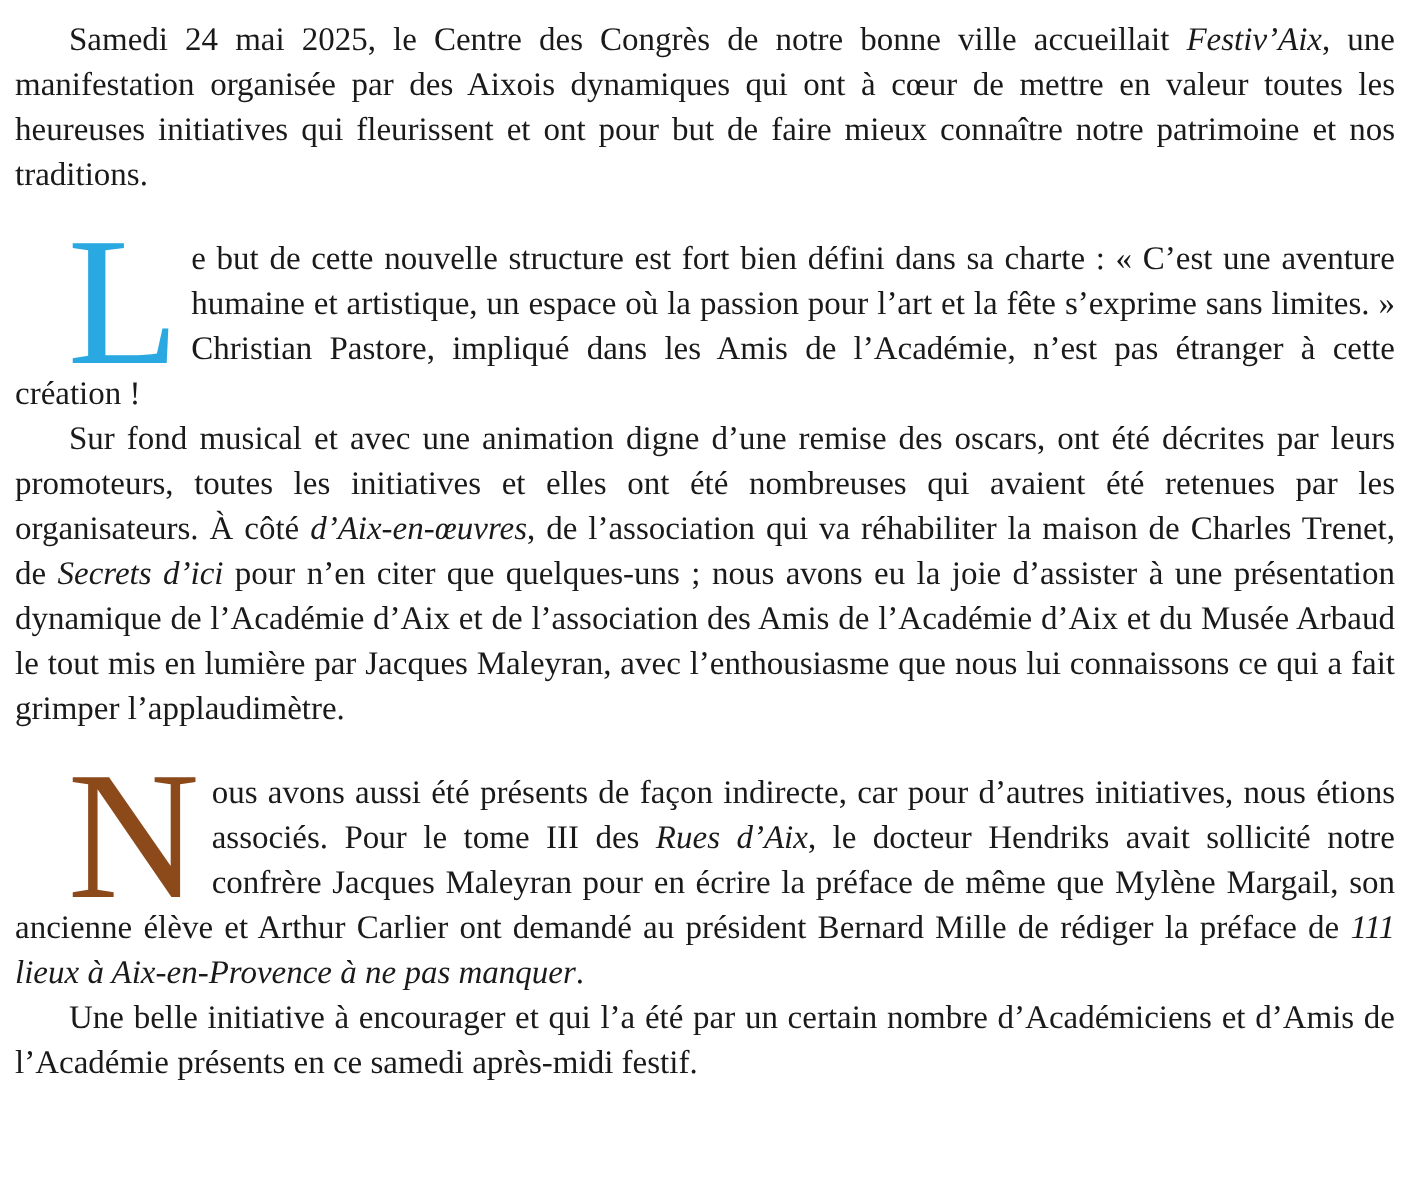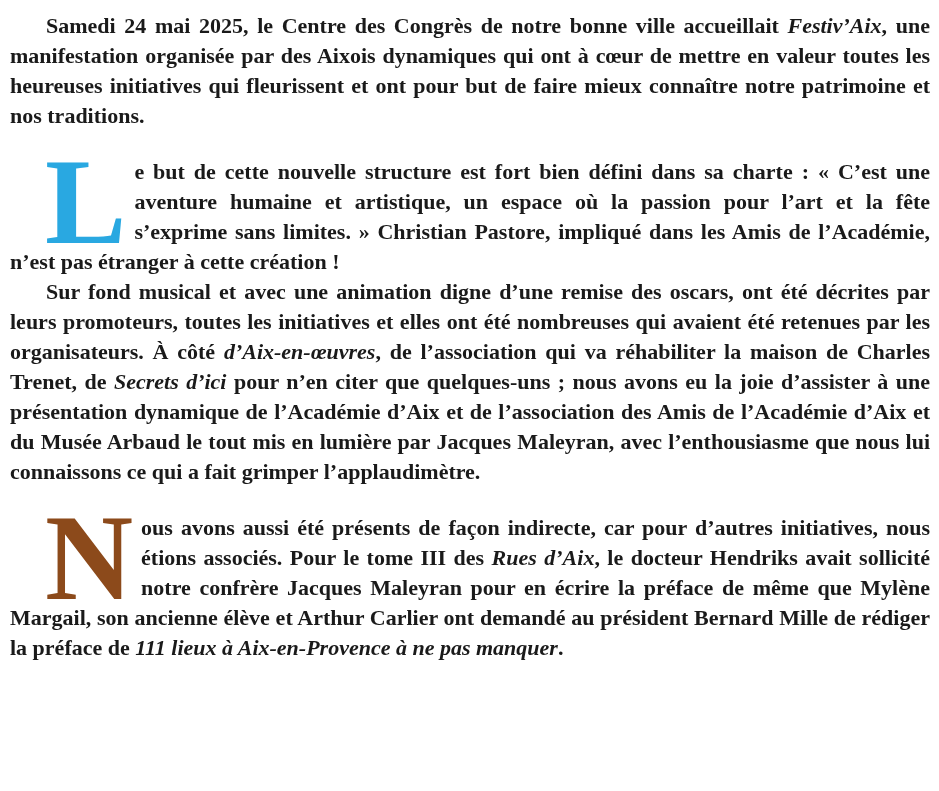--- a/index.html
+++ b/index.html
@@ -11,21 +11,20 @@
     width: 939px;
     height: 791px;
     overflow: hidden;
   }
   .page {
     box-sizing: border-box;
     width: 939px;
     height: 791px;
     padding: 11px 9px 17px 10px;
     background: #ffffff;
-    font-weight: bold;
   }
   .para {
     margin: 0;
     font-family: "Liberation Serif", "DejaVu Serif", serif;
     font-size: 22px;
     line-height: 30px;
     color: #1a1a1a;
     text-align: justify;
   }
   .indent-para {
@@ -48,14 +47,15 @@
 </style>
 </head>
 <body>
 
 <div class="page">
   <div id="doc-root" style="color: rgb(26, 26, 26);">
       <p class="para indent-para"><span>Samedi 24 mai 2025, le Centre des Congrès de notre bonne ville accueillait </span><em>Festiv’Aix</em><span>, une manifestation organisée par des Aixois dynamiques qui ont à cœur de mettre en valeur toutes les heureuses initiatives qui fleurissent et ont pour but de faire mieux connaître notre patrimoine et nos traditions.</span></p>
       <p class="para dropcap-para"><span class="dropcap" style="color: rgb(41, 168, 225);">L</span><span>e but de cette nouvelle structure est fort bien défini dans sa charte : « C’est une aventure humaine et artistique, un espace où la passion pour l’art et la fête s’exprime sans limites. » Christian Pastore, impliqué dans les Amis de l’Académie, n’est pas étranger à cette création !</span></p>
       <p class="para indent-para"><span>Sur fond musical et avec une animation digne d’une remise des oscars, ont été décrites par leurs promoteurs, toutes les initiatives et elles ont été nombreuses qui avaient été retenues par les organisateurs. À côté </span><em>d’Aix-en-œuvres</em><span>, de l’association qui va réhabiliter la maison de Charles Trenet, de </span><em>Secrets d’ici</em><span> pour n’en citer que quelques-uns ; nous avons eu la joie d’assister à une présentation dynamique de l’Académie d’Aix et de l’association des Amis de l’Académie d’Aix et du Musée Arbaud le tout mis en lumière par Jacques Maleyran, avec l’enthousiasme que nous lui connaissons ce qui a fait grimper l’applaudimètre.</span></p>
       <p class="para dropcap-para"><span class="dropcap" style="color: rgb(140, 74, 27);">N</span><span>ous avons aussi été présents de façon indirecte, car pour d’autres initiatives, nous étions associés. Pour le tome III des </span><em>Rues d’Aix</em><span>, le docteur Hendriks avait sollicité notre confrère Jacques Maleyran pour en écrire la préface de même que Mylène Margail, son ancienne élève et Arthur Carlier ont demandé au président Bernard Mille de rédiger la préface de </span><em>111 lieux à Aix-en-Provence à ne pas manquer</em><span>.</span></p>
+      <p class="para indent-para"><span>Une belle initiative à encourager et qui l’a été par un certain nombre d’Académiciens et d’Amis de l’Académie présents en ce samedi après-midi festif.</span></p>
     </div>
 </div>
 
 </body></html>

